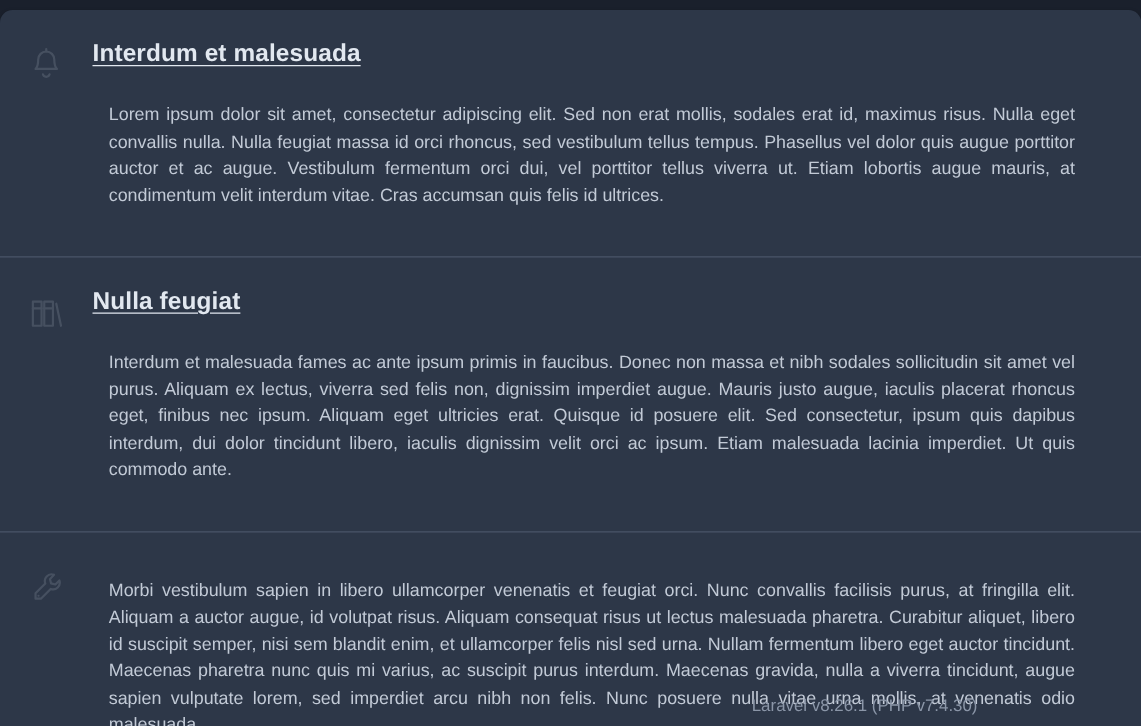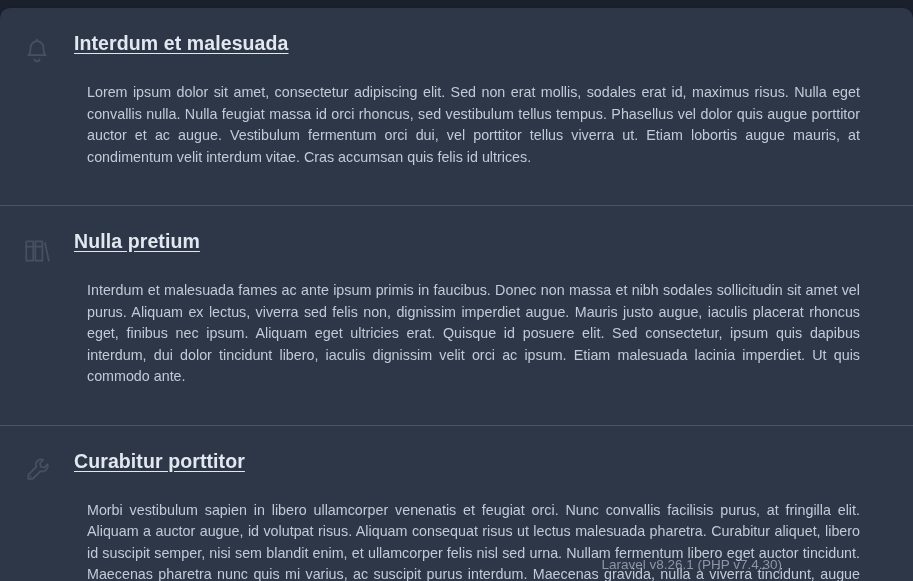--- a/index.html
+++ b/index.html
@@ -110,36 +110,35 @@
         <span>
           <svg width="28" height="30" viewBox="0 0 26 28" fill="none" stroke="#cbd5e0" stroke-width="1.6" stroke-linecap="round" stroke-linejoin="round">
             <rect x="3" y="5" width="6.5" height="18"></rect>
             <rect x="11.5" y="5" width="6.5" height="18"></rect>
             <path d="M20.5 6.5l3.5 16.5"></path>
             <path d="M3 10h6.5M11.5 10h6.5"></path>
           </svg>
         </span>
       </div>
       <div class="content-col">
-        <a class="sec-title">Nulla pretium</a>
+        <a class="sec-title">Nulla feugiat</a>
         <p class="sec-body">Interdum et malesuada fames ac ante ipsum primis in faucibus. Donec non massa et nibh sodales sollicitudin sit amet vel purus. Aliquam ex lectus, viverra sed felis non, dignissim imperdiet augue. Mauris justo augue, iaculis placerat rhoncus eget, finibus nec ipsum. Aliquam eget ultricies erat. Quisque id posuere elit. Sed consectetur, ipsum quis dapibus interdum, dui dolor tincidunt libero, iaculis dignissim velit orci ac ipsum. Etiam malesuada lacinia imperdiet. Ut quis commodo ante.</p>
       </div>
     </div>
 
     <div class="section">
       <div class="icon-col">
         <span>
           <svg width="26" height="30" viewBox="0 0 24 28" fill="none" stroke="#cbd5e0" stroke-width="1.6" stroke-linecap="round" stroke-linejoin="round">
             <path d="M17.5 3.5a5 5 0 0 0-6.2 6.6L4 17.4v4h4l7.3-7.3a5 5 0 0 0 6.5-6.3l-3 3-3.2-.8-.8-3.2 3-3.3z"></path>
             <path d="M6.2 19.2h.02"></path>
           </svg>
         </span>
       </div>
       <div class="content-col">
-        <a class="sec-title">Curabitur porttitor</a>
         <p class="sec-body">Morbi vestibulum sapien in libero ullamcorper venenatis et feugiat orci. Nunc convallis facilisis purus, at fringilla elit. Aliquam a auctor augue, id volutpat risus. Aliquam consequat risus ut lectus malesuada pharetra. Curabitur aliquet, libero id suscipit semper, nisi sem blandit enim, et ullamcorper felis nisl sed urna. Nullam fermentum libero eget auctor tincidunt. Maecenas pharetra nunc quis mi varius, ac suscipit purus interdum. Maecenas gravida, nulla a viverra tincidunt, augue sapien vulputate lorem, sed imperdiet arcu nibh non felis. Nunc posuere nulla vitae urna mollis, at venenatis odio malesuada.</p>
       </div>
     </div>
 
   </div>
 
   <div class="footer">Laravel v8.26.1 (PHP v7.4.30)</div>
 
 </div>
 

